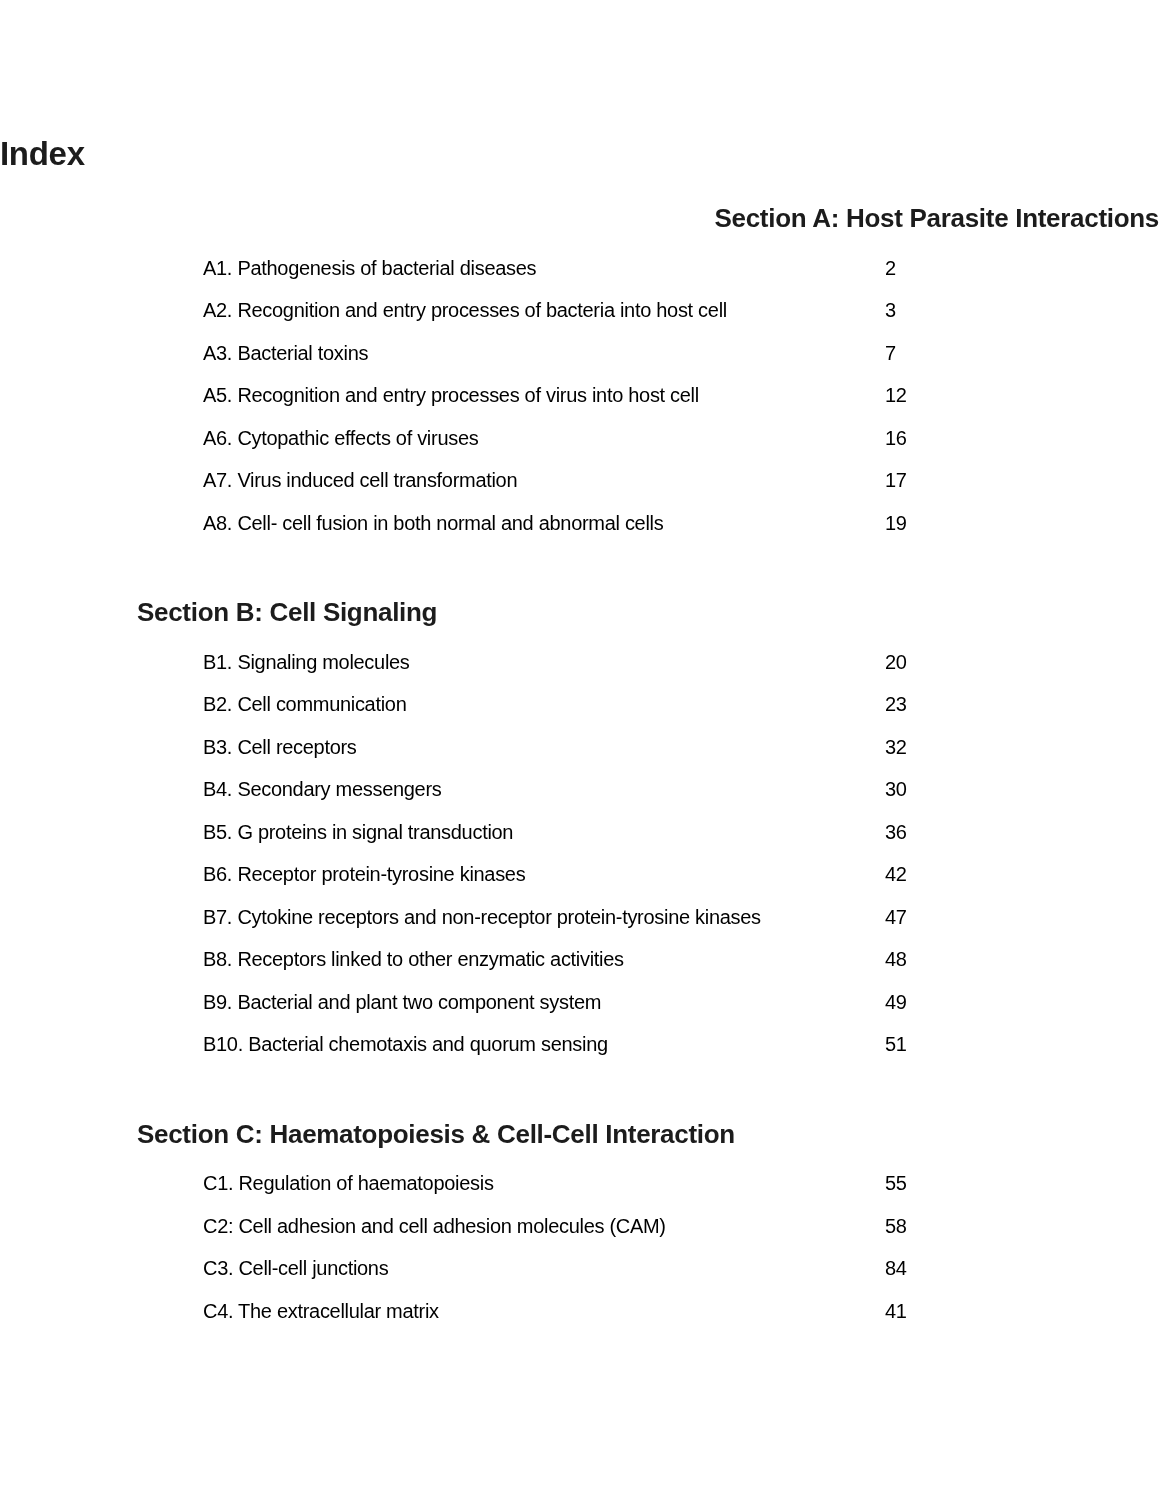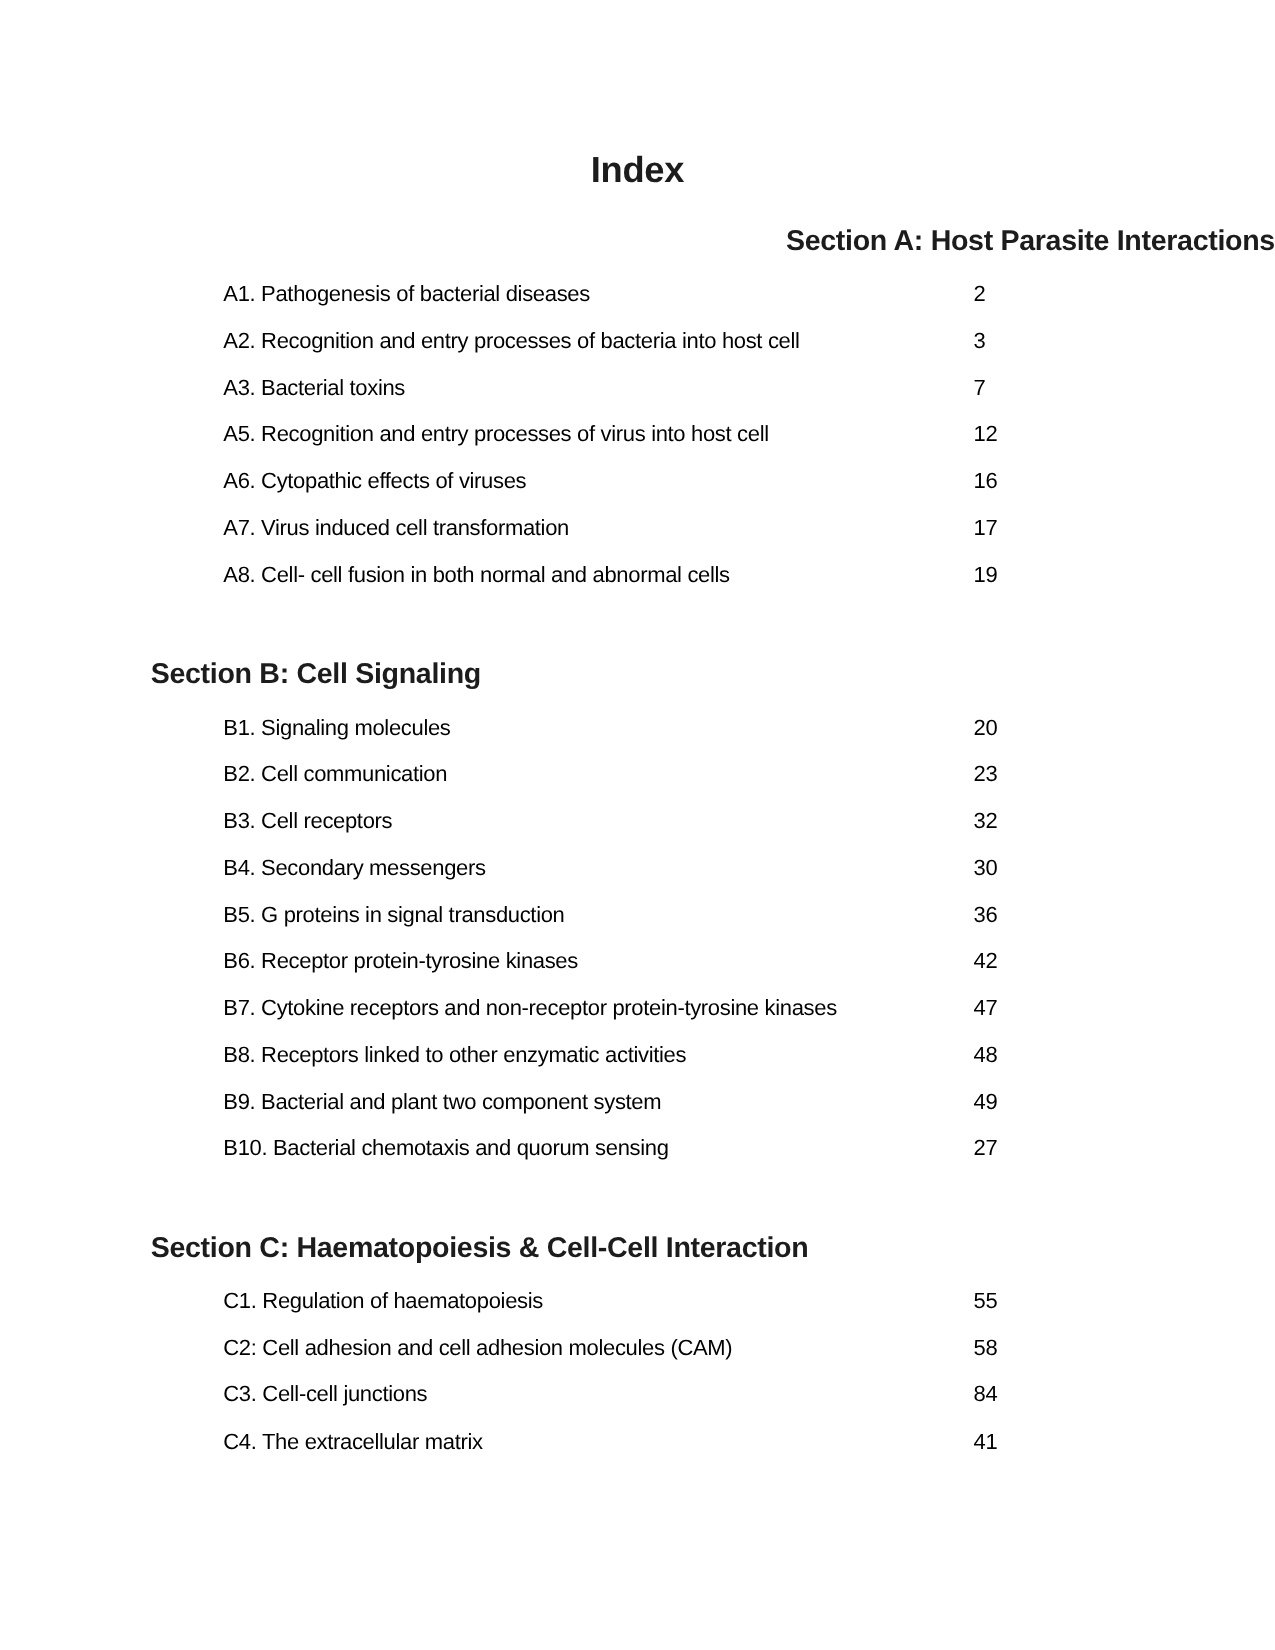--- a/index.html
+++ b/index.html
@@ -12,21 +12,21 @@
     width: 1159px;
     height: 1500px;
     background: #ffffff;
     font-family: "Liberation Sans", sans-serif;
     color: #3d3d3d;
     overflow: hidden;
   }
   .doc-title {
     margin: 0;
     padding-top: 136px;
-    text-align: center;
+    text-align: left;
     font-size: 33px;
     line-height: 1.1;
     font-weight: 700;
     color: #1c1c1c;
     letter-spacing: -0.3px;
   }
   .section-heading {
     margin: 54px 0 0 137px;
     font-size: 26px;
     line-height: 1.1;
@@ -128,21 +128,21 @@
         <div class="entry-row">
           <span class="entry-label">B8. Receptors linked to other enzymatic activities</span>
           <span class="entry-page">48</span>
         </div>
         <div class="entry-row">
           <span class="entry-label">B9. Bacterial and plant two component system</span>
           <span class="entry-page">49</span>
         </div>
         <div class="entry-row">
           <span class="entry-label">B10. Bacterial chemotaxis and quorum sensing</span>
-          <span class="entry-page">27</span>
+          <span class="entry-page">51</span>
         </div>
       </div>
       <h2 class="section-heading">Section C: Haematopoiesis &amp; Cell-Cell Interaction</h2>
       <div class="entry-list">
         <div class="entry-row">
           <span class="entry-label">C1. Regulation of haematopoiesis</span>
           <span class="entry-page">55</span>
         </div>
         <div class="entry-row">
           <span class="entry-label">C2: Cell adhesion and cell adhesion molecules (CAM)</span>

